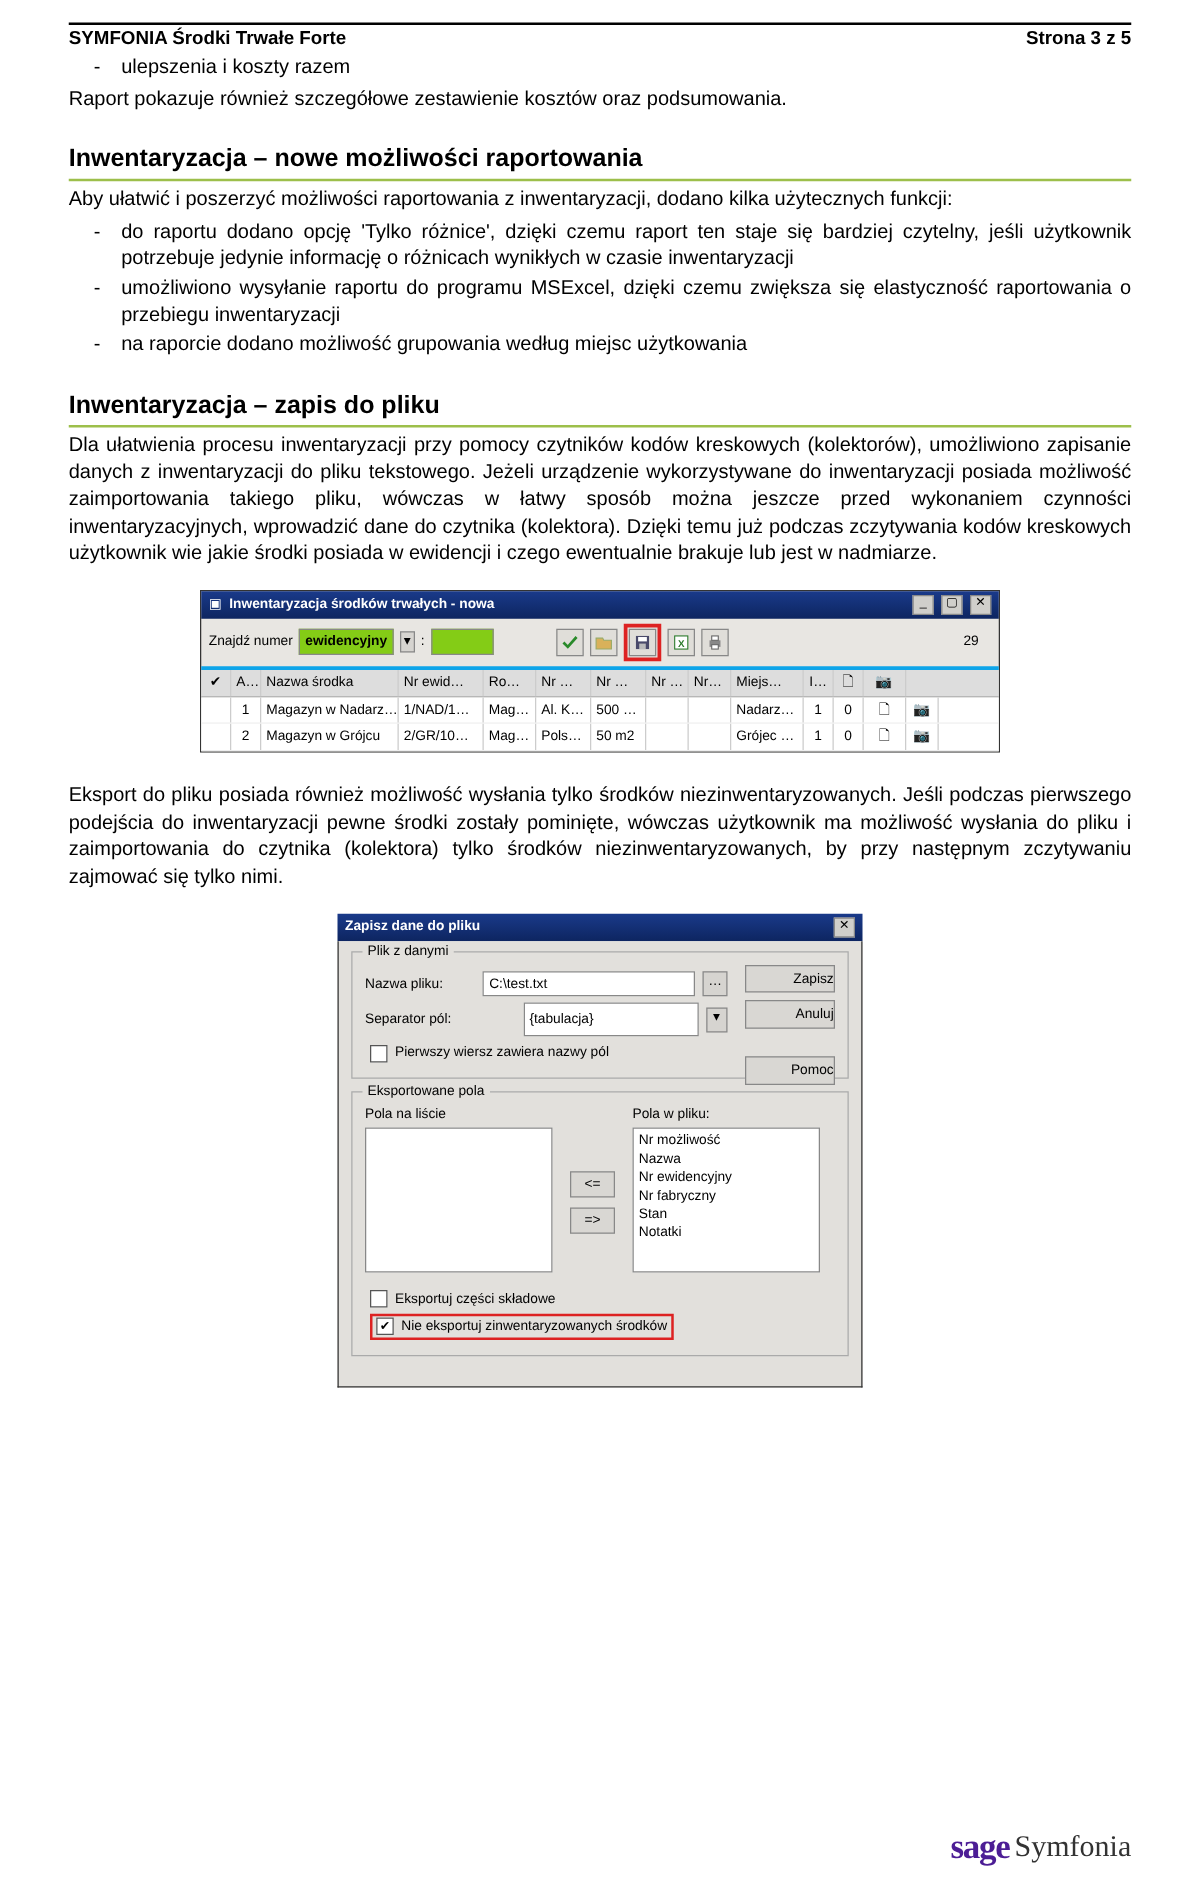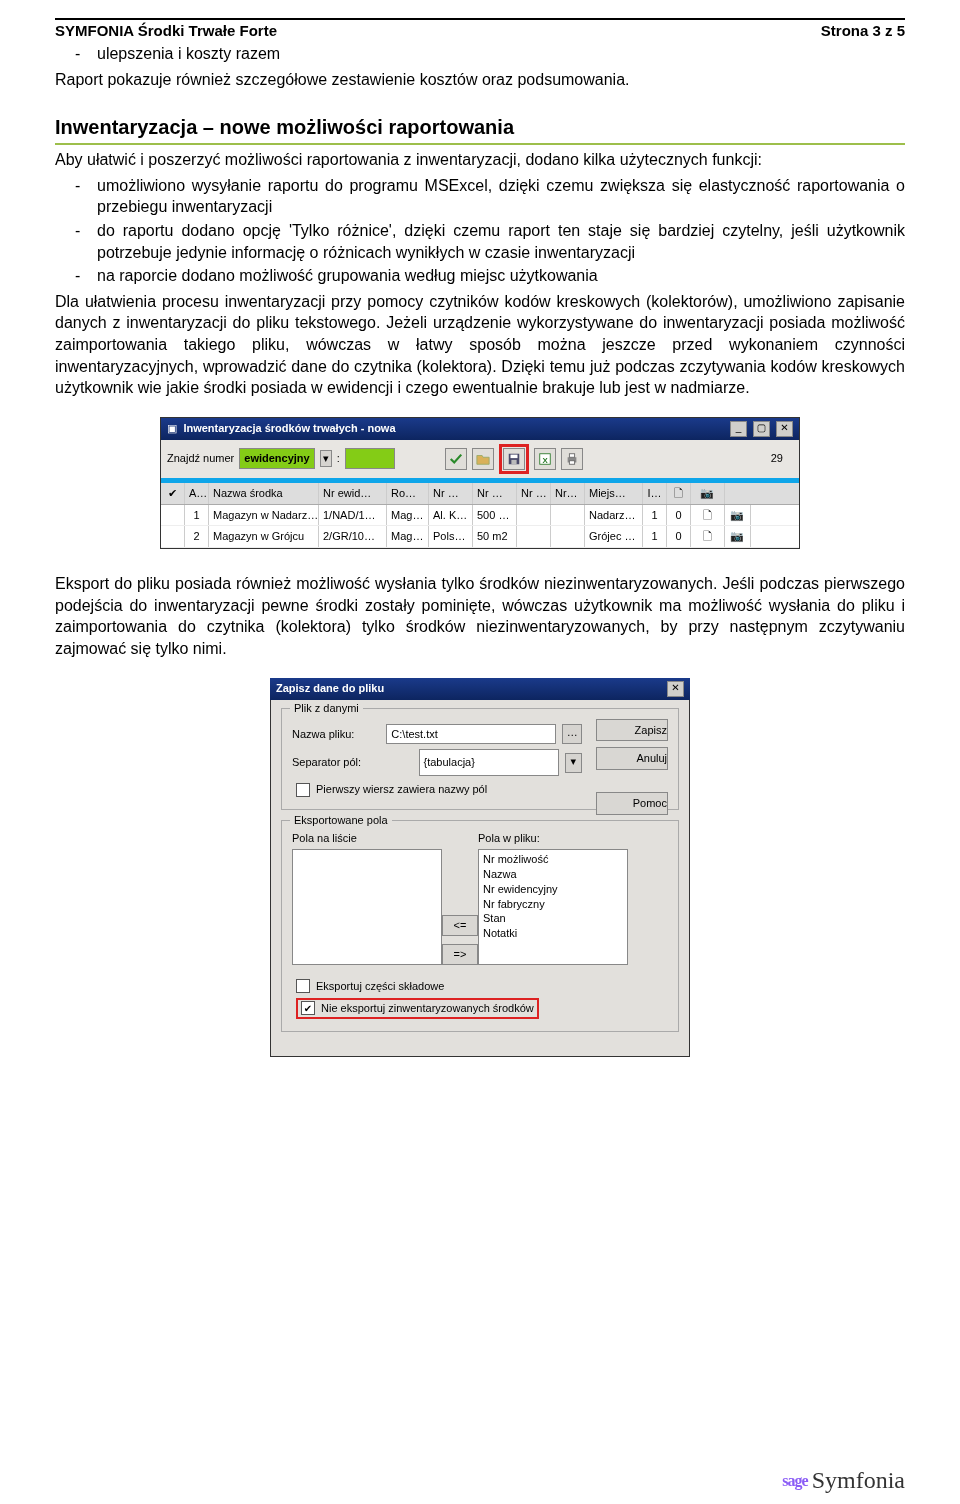--- a/index.html
+++ b/index.html
@@ -13,21 +13,21 @@
   h2{font-size:20px;font-weight:bold;margin:24px 0 0 0;padding-bottom:2px;border-bottom:2px solid #9dbf4b;}
   .just{text-align:justify;}
   .subhead{font-size:16px;margin:10px 0 2px 0;}
 
   
   .shot1{width:640px;margin:18px auto 24px auto;font-size:11px;}
   .win{border:1px solid #333;background:#e8e6e2;}
   .titlebar{background:linear-gradient(#1a3a8a,#0d2560);color:#fff;padding:3px 6px;display:flex;align-items:center;gap:6px;}
   .titlebar .sp{flex:1;}
   .winbtn{width:15px;height:14px;background:#d0cfcb;border:1px solid #888;color:#000;text-align:center;font-size:10px;line-height:12px;}
-  .toolbar{display:flex;align-items:center;gap:5px;padding:4px 6px;border-bottom:5px solid #0ea5e9;}
+  .toolbar{display:flex;align-items:center;gap:5px;padding:4px 6px;border-bottom:3px solid #0ea5e9;}
   .fld{background:#84cc16;border:1px solid #888;padding:2px 4px;}
   .drop{display:inline-block;width:10px;text-align:center;border:1px solid #888;background:#d6d4d0;}
   .tbtn{width:20px;height:20px;border:1px solid #888;background:#e0ded9;display:flex;align-items:center;justify-content:center;}
   .tbtn svg{width:14px;height:14px;}
   .redbox{border:3px solid #d22;padding:1px;}
   .cnt{margin-left:auto;padding:2px 10px;}
   .hdr{display:flex;background:#ddd;border-bottom:1px solid #aaa;}
   .hdr div,.row div{padding:3px 4px;border-right:1px solid #ccc;box-sizing:border-box;overflow:hidden;white-space:nowrap;}
   .row{display:flex;background:#fff;border-bottom:1px solid #eee;}
   .c0{width:24px;text-align:center;}
@@ -52,56 +52,57 @@
   .dlgbody{background:#e2e0dc;padding:8px 10px 14px 10px;border:1px solid #333;border-top:none;}
   .grp{border:1px solid #aaa;padding:10px 10px 12px 10px;margin-bottom:10px;position:relative;}
   .grp>.lbl{position:absolute;top:-8px;left:8px;background:#e2e0dc;padding:0 4px;}
   .frow{display:flex;align-items:center;gap:6px;margin:5px 0;}
   .frow label{width:90px;}
   .txt{background:#fff;border:1px solid #888;padding:2px 4px;flex:0 0 160px;}
   .seltxt{background:#fff;border:1px solid #888;padding:5px 4px;flex:0 0 130px;margin-left:43px;}
   .minibtn{width:18px;height:18px;border:1px solid #888;background:#d6d4d0;text-align:center;line-height:14px;}
   .btn{width:70px;border:1px solid #888;background:#d9d7d3;text-align:right;padding:3px 0;margin-bottom:6px;}
   .rightcol{position:absolute;right:10px;top:10px;}
-  .cols{display:flex;align-items:flex-end;}
+  .cols{display:flex;gap:14px;align-items:center;}
   .listbox{background:#fff;border:1px solid #888;width:140px;height:110px;padding:2px 4px;line-height:1.35;}
   .midbtns{display:flex;flex-direction:column;gap:8px;margin-top:22px;}
   .arrowbtn{width:34px;border:1px solid #888;background:#d9d7d3;text-align:center;padding:2px 0;}
   .chk{display:flex;align-items:center;gap:6px;margin:6px 0 0 4px;}
   .chk .box{width:12px;height:12px;border:1px solid #555;background:#fff;display:inline-flex;align-items:center;justify-content:center;font-size:10px;}
   .hlred{border:2px solid #d22;padding:1px 3px;display:inline-flex;align-items:center;gap:6px;}
 
   
   .footer{position:absolute;bottom:28px;right:55px;display:flex;align-items:center;gap:4px;font-family:Georgia,'Times New Roman',serif;}
-  .sage{color:#8b5cf6;font-weight:bold;font-size:16px;letter-spacing:-1px;}
+  .sage{color:#4c1d95;font-weight:bold;font-size:28px;letter-spacing:-1px;}
   .symf{color:#333;font-size:24px;}
 </style>
 </head>
 <body>
 
 <div class="page">
   <div class="topbar">
     <span>SYMFONIA Środki Trwałe Forte</span>
     <span>Strona 3 z 5</span>
   </div>
 
   <div class="content">
     <ul class="dash">
       <li>ulepszenia i koszty razem</li>
     </ul>
     <div class="para">Raport pokazuje również szczegółowe zestawienie kosztów oraz podsumowania.</div>
 
     <h2>Inwentaryzacja – nowe możliwości raportowania</h2>
     <div class="para">Aby ułatwić i poszerzyć możliwości raportowania z inwentaryzacji, dodano kilka użytecznych funkcji:</div>
     <ul class="dash">
+      <li>do raportu dodano opcję 'Tylko różnice', dzięki czemu raport ten staje się bardziej czytelny, jeśli użytkownik potrzebuje jedynie informację o różnicach wynikłych w czasie inwentaryzacji</li>
       <li>umożliwiono wysyłanie raportu do programu MSExcel, dzięki czemu zwiększa się elastyczność raportowania o przebiegu inwentaryzacji</li>
-      <li>do raportu dodano opcję 'Tylko różnice', dzięki czemu raport ten staje się bardziej czytelny, jeśli użytkownik potrzebuje jedynie informację o różnicach wynikłych w czasie inwentaryzacji</li>
       <li>na raporcie dodano możliwość grupowania według miejsc użytkowania</li>
     </ul>
 
+    <h2>Inwentaryzacja – zapis do pliku</h2>
     <div class="para just">Dla ułatwienia procesu inwentaryzacji przy pomocy czytników kodów kreskowych (kolektorów), umożliwiono zapisanie danych z inwentaryzacji do pliku tekstowego. Jeżeli urządzenie wykorzystywane do inwentaryzacji posiada możliwość zaimportowania takiego pliku, wówczas w łatwy sposób można jeszcze przed wykonaniem czynności inwentaryzacyjnych, wprowadzić dane do czytnika (kolektora). Dzięki temu już podczas zczytywania kodów kreskowych użytkownik wie jakie środki posiada w ewidencji i czego ewentualnie brakuje lub jest w nadmiarze.</div>
 
     <div class="shot1">
       <div class="win">
         <div class="titlebar">
           <span>▣</span>
           <span style="font-weight:bold;">Inwentaryzacja środków trwałych - nowa</span>
           <span class="sp"></span>
           <span class="winbtn">_</span>
           <span class="winbtn">▢</span>

